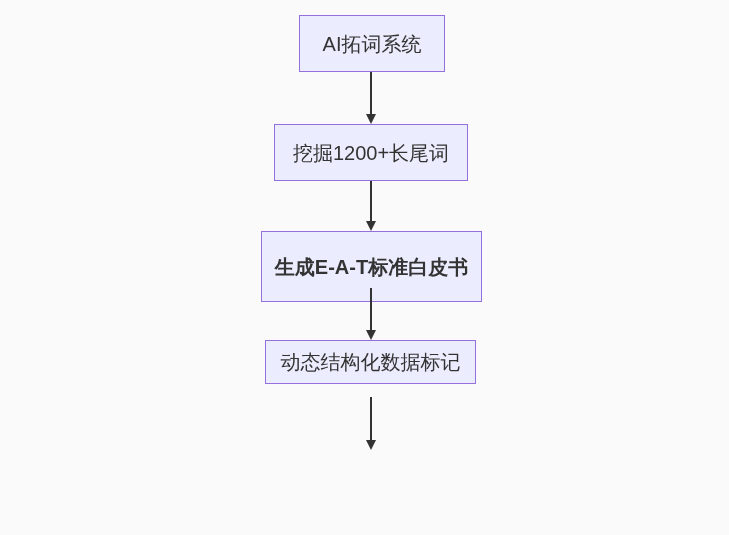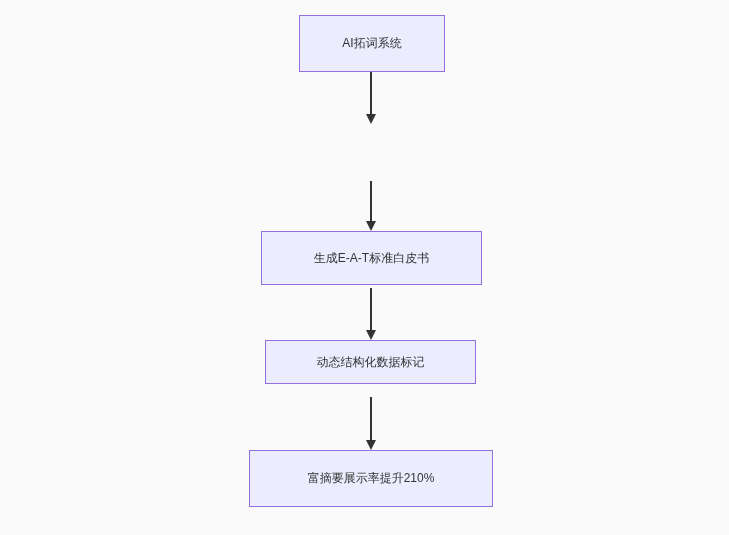--- a/index.html
+++ b/index.html
@@ -25,21 +25,21 @@
     background: var(--bg);
   }
   .node {
     position: absolute;
     background: var(--node-fill);
     border: 1.5px solid var(--node-border);
     color: var(--text-color);
     display: flex;
     align-items: center;
     justify-content: center;
-    font-size: 12px;
+    font-size: 20px;
     line-height: 1.2;
     text-align: center;
     white-space: nowrap;
   }
   .arrow {
     position: absolute;
     width: 0;
     display: flex;
     flex-direction: column;
     align-items: center;
@@ -53,21 +53,21 @@
     width: 0;
     height: 0;
     border-left: 5.5px solid transparent;
     border-right: 5.5px solid transparent;
     border-top: 10px solid var(--arrow-color);
     flex: 0 0 auto;
   }
   
   #node-0 { left: 299px; top: 15px;  width: 146px; height: 57px; }
   #node-1 { left: 274px; top: 124px; width: 194px; height: 57px; }
-  #node-2 { left: 261px; top: 231px; width: 221px; height: 54px; }
+  #node-2 { left: 261px; top: 231px; width: 221px; height: 71px; font-weight: bold; }
   #node-3 { left: 265px; top: 340px; width: 211px; height: 44px; }
   #node-4 { left: 249px; top: 450px; width: 244px; height: 57px; }
   
   #arrow-0 { left: 371px; top: 72px;  height: 52px; }
   #arrow-1 { left: 371px; top: 181px; height: 50px; }
   #arrow-2 { left: 371px; top: 288px; height: 52px; }
   #arrow-3 { left: 371px; top: 397px; height: 53px; }
 </style>
 </head>
 <body>
@@ -76,20 +76,23 @@
 
   <div class="node" id="node-0">
     <span>AI拓词系统</span>
   </div>
 
   <div class="arrow" id="arrow-0">
     <div class="line"></div>
     <div class="head"></div>
   </div>
 
+  <div class="node" id="node-1">
+    <span>挖掘1200+长尾词</span>
+  </div>
 
   <div class="arrow" id="arrow-1">
     <div class="line"></div>
     <div class="head"></div>
   </div>
 
   <div class="node" id="node-2">
     <span>生成E-A-T标准白皮书</span>
   </div>
 
@@ -100,17 +103,14 @@
 
   <div class="node" id="node-3">
     <span>动态结构化数据标记</span>
   </div>
 
   <div class="arrow" id="arrow-3">
     <div class="line"></div>
     <div class="head"></div>
   </div>
 
-  <div class="node" id="node-4">
-    <span>富摘要展示率提升210%</span>
-  </div>
 
 </div>
 
 </body></html>

